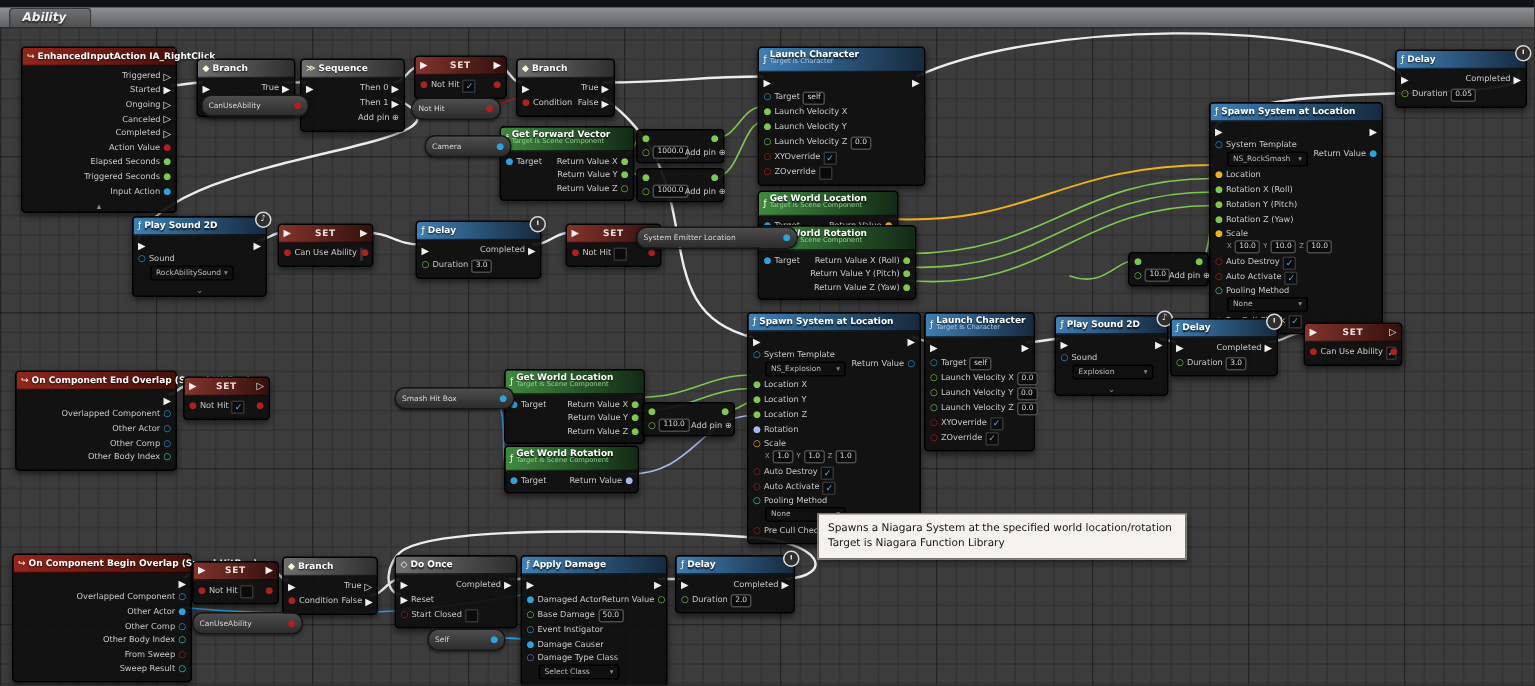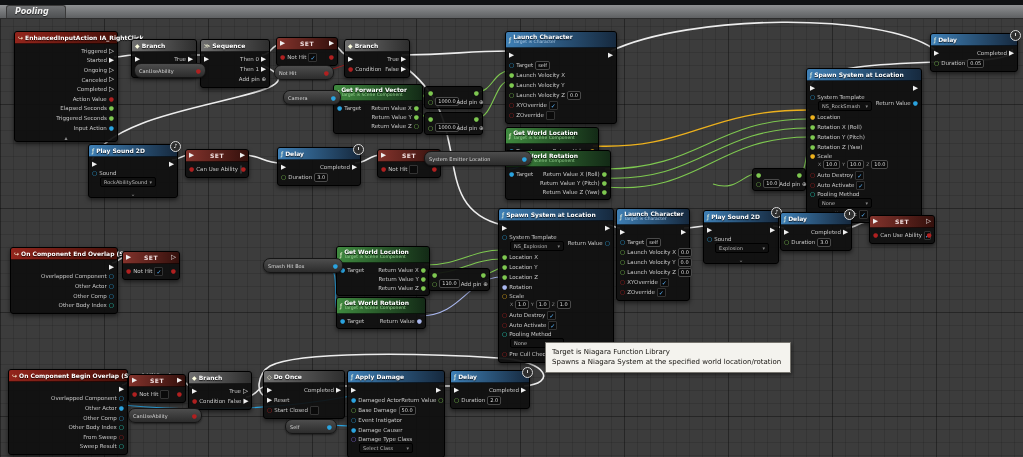--- a/index.html
+++ b/index.html
@@ -1377,20 +1377,20 @@
       <div class="pill" style="left: 128px; top: 408px; width: 64px;">
         <span class="lbl">CanUseAbility</span>
         <span class="pin " style="color: rgb(176, 32, 32);">●</span>
       </div>
       <div class="pill" style="left: 285px; top: 419px; width: 42px;">
         <span class="lbl">Self</span>
         <span class="pin " style="color: rgb(42, 163, 223);">●</span>
       </div>
     </div>
   <div class="tooltip">
+    <div>Spawns a Niagara System at the specified world location/rotation</div>
     <div>Target is Niagara Function Library</div>
-    <div>Spawns a Niagara System at the specified world location/rotation</div>
   </div>
   <div class="topbar"></div>
   <div class="tabbar">
-    <div class="tab">Pooling</div>
+    <div class="tab">Ability</div>
   </div>
 </div>
 
 </body></html>

